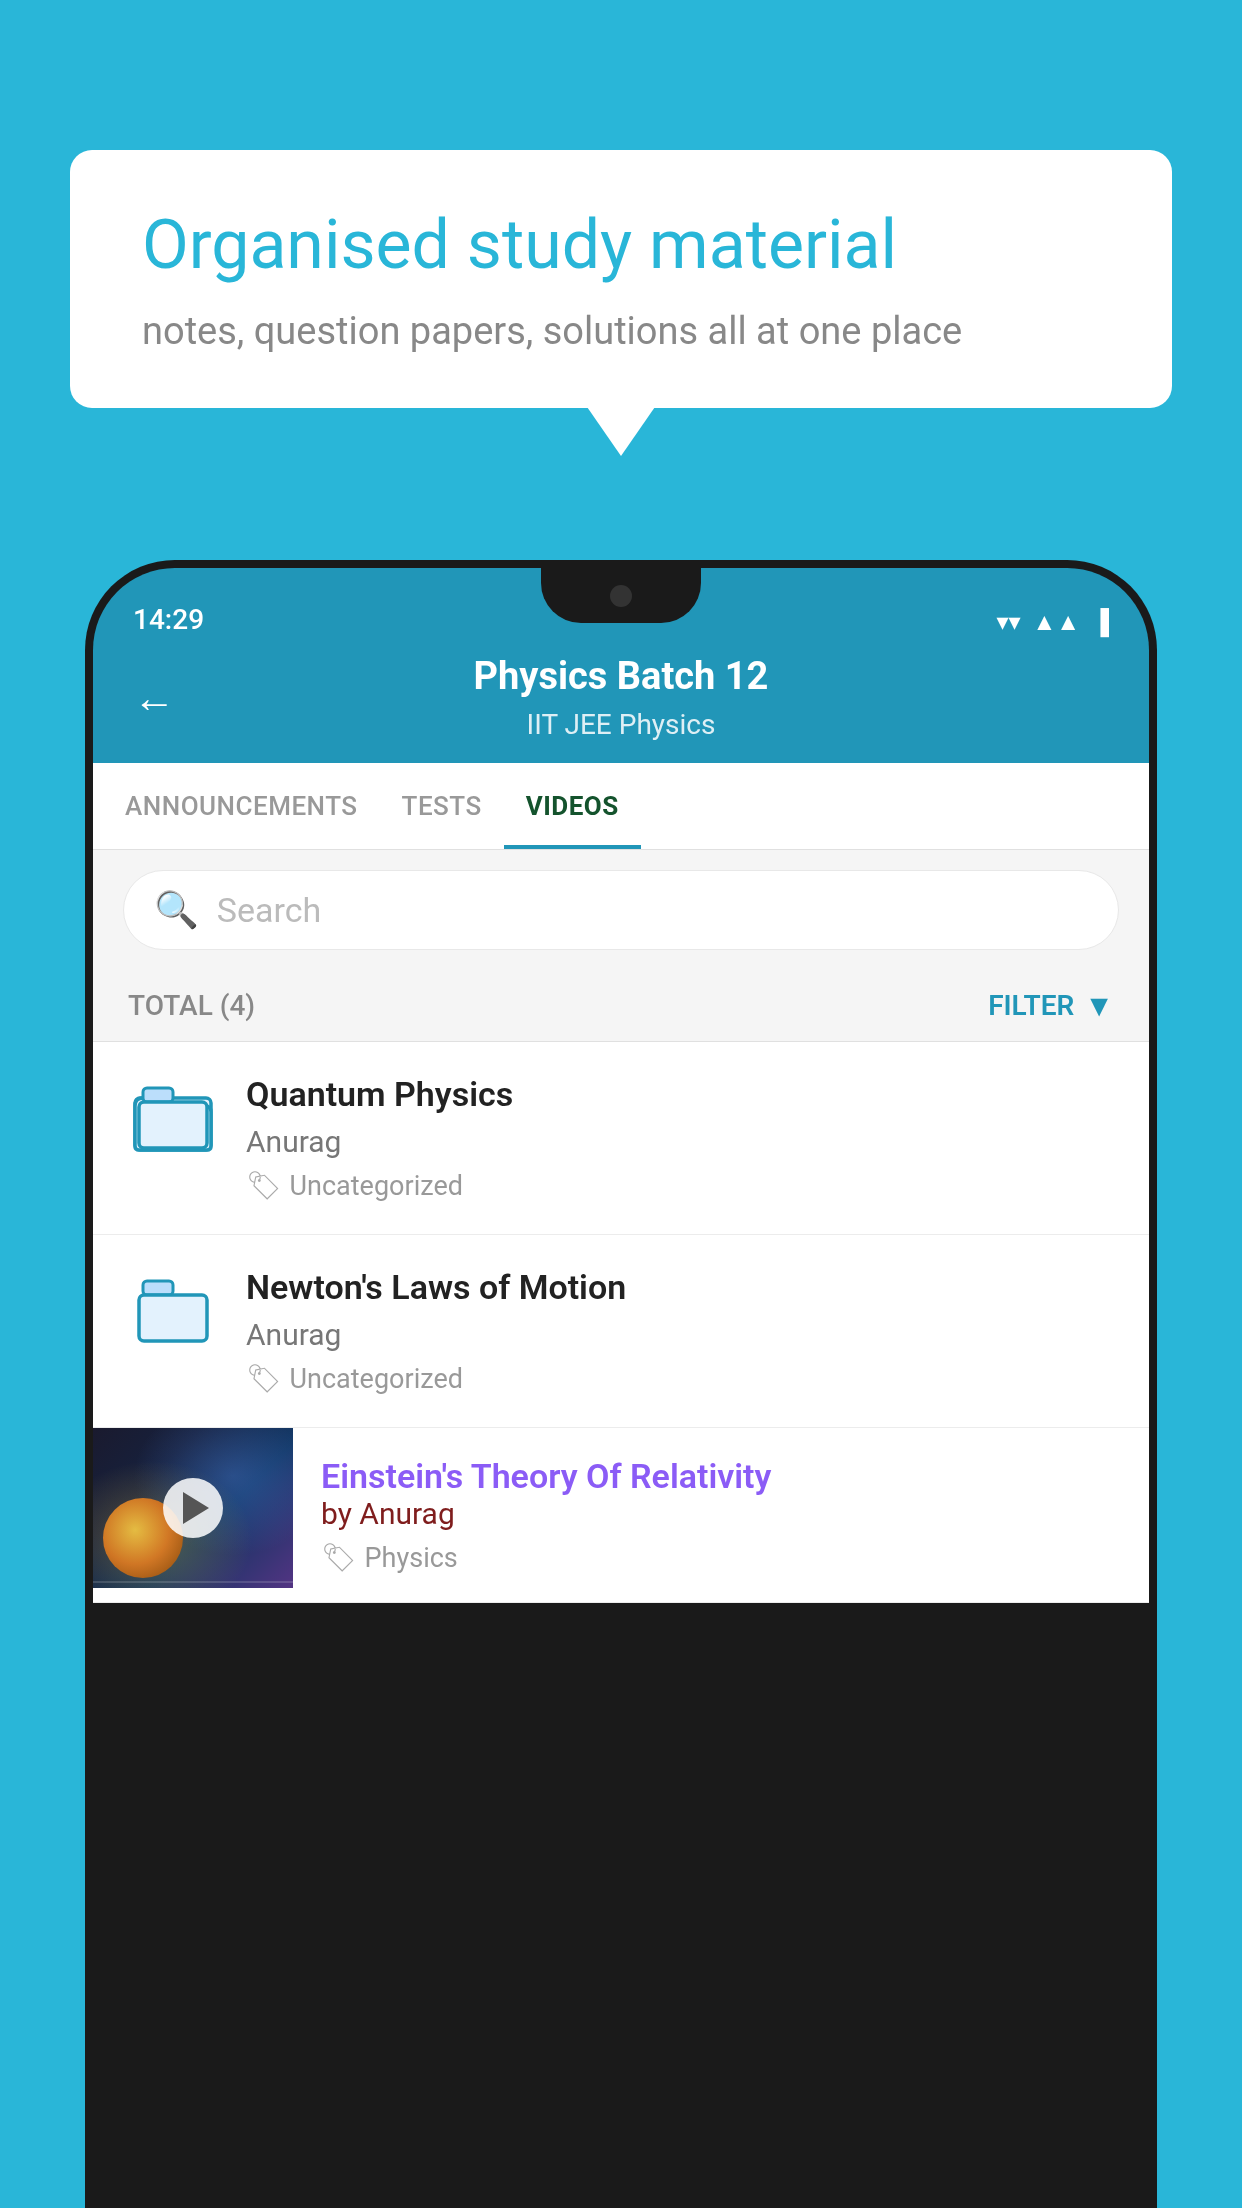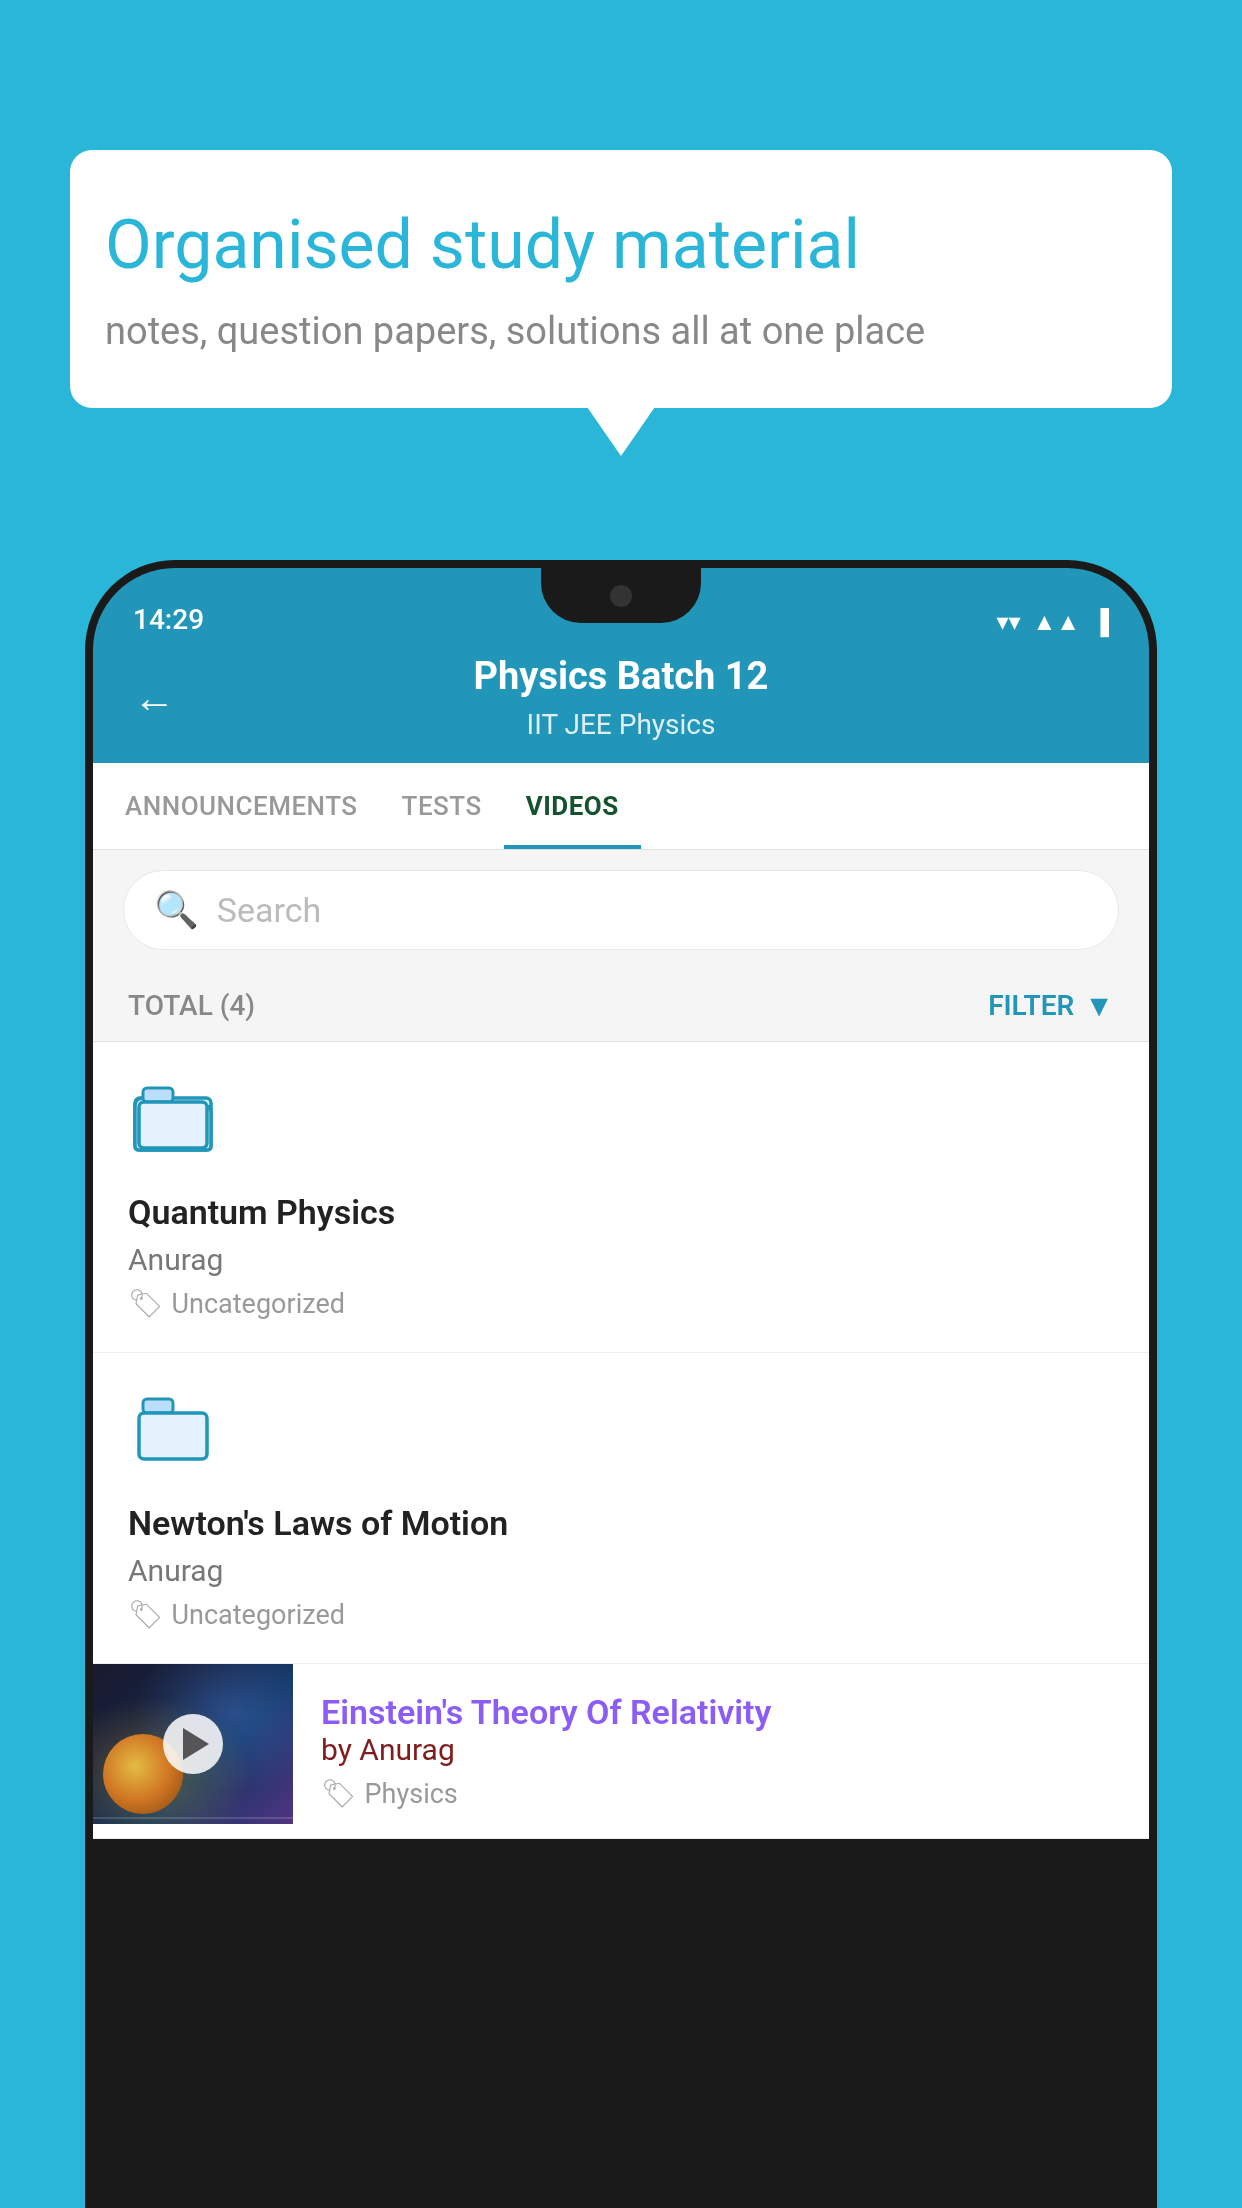--- a/index.html
+++ b/index.html
@@ -17,21 +17,21 @@
     .speech-bubble-container {
       position: absolute;
       top: 150px;
       left: 70px;
       right: 70px;
     }
 
     .speech-bubble {
       background: white;
       border-radius: 22px;
-      padding: 55px 35px;
+      padding: 55px 72px;
       position: relative;
     }
 
     .speech-bubble::after {
       content: '';
       position: absolute;
       bottom: -48px;
       left: 50%;
       transform: translateX(-50%);
       width: 0;
@@ -250,21 +250,20 @@
       overflow-y: auto;
     }
 
     .list-item {
       display: flex;
       align-items: flex-start;
       padding: 32px 35px;
       border-bottom: 1px solid #ececec;
       gap: 28px;
       cursor: pointer;
-      flex-direction: column;
     }
 
     .item-icon {
       width: 90px;
       height: 90px;
       flex-shrink: 0;
       display: flex;
       align-items: center;
       justify-content: center;
     }

